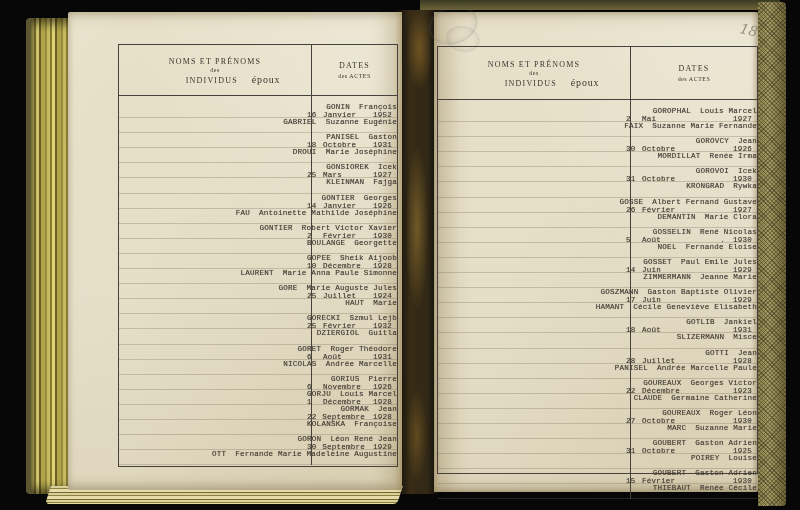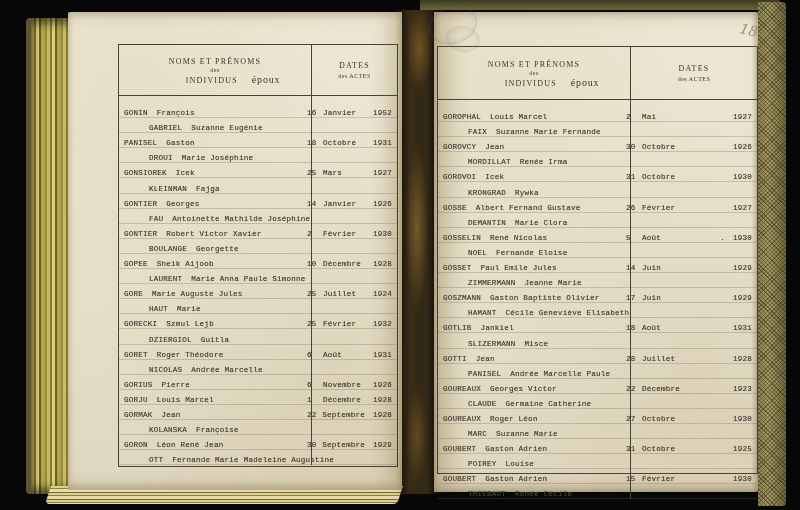--- a/index.html
+++ b/index.html
@@ -82,21 +82,21 @@
   .th-epoux{font-size:10px;letter-spacing:.8px;}
   .tbody{position:relative;padding-top:7px;}
   .vline{position:absolute;top:0;bottom:0;width:1.4px;background:#46413a;}
   .reg-table.left .vline{right:85px;}
   .reg-table.right .vline{right:126px;}
   .line{
     display:flex;height:14.1px;align-items:flex-end;
     border-bottom:1px solid rgba(118,106,82,.30);
     font-family:"Liberation Mono","DejaVu Sans Mono", monospace;
     font-size:7.6px;letter-spacing:.2px;white-space:nowrap;
-    color:#474138;text-shadow:0 0 .7px rgba(70,64,55,.55);
+    color:#474138;text-shadow:0 0 .7px rgba(70,64,55,.55);flex-direction:column;
   }
   .names-cell{flex:1;padding-left:5px;overflow:visible;}
   .names-cell.wife{padding-left:30px;}
   .date-cell{display:flex;padding:0 5px 0 6px;align-items:flex-end;}
   .reg-table.left .date-cell{width:85px;}
   .reg-table.right .date-cell{width:126px;}
   .d-day{width:16px;}
   .d-month{flex:1;}
   .d-dot{margin-right:8px;}
   .given{margin-left:9px;}

